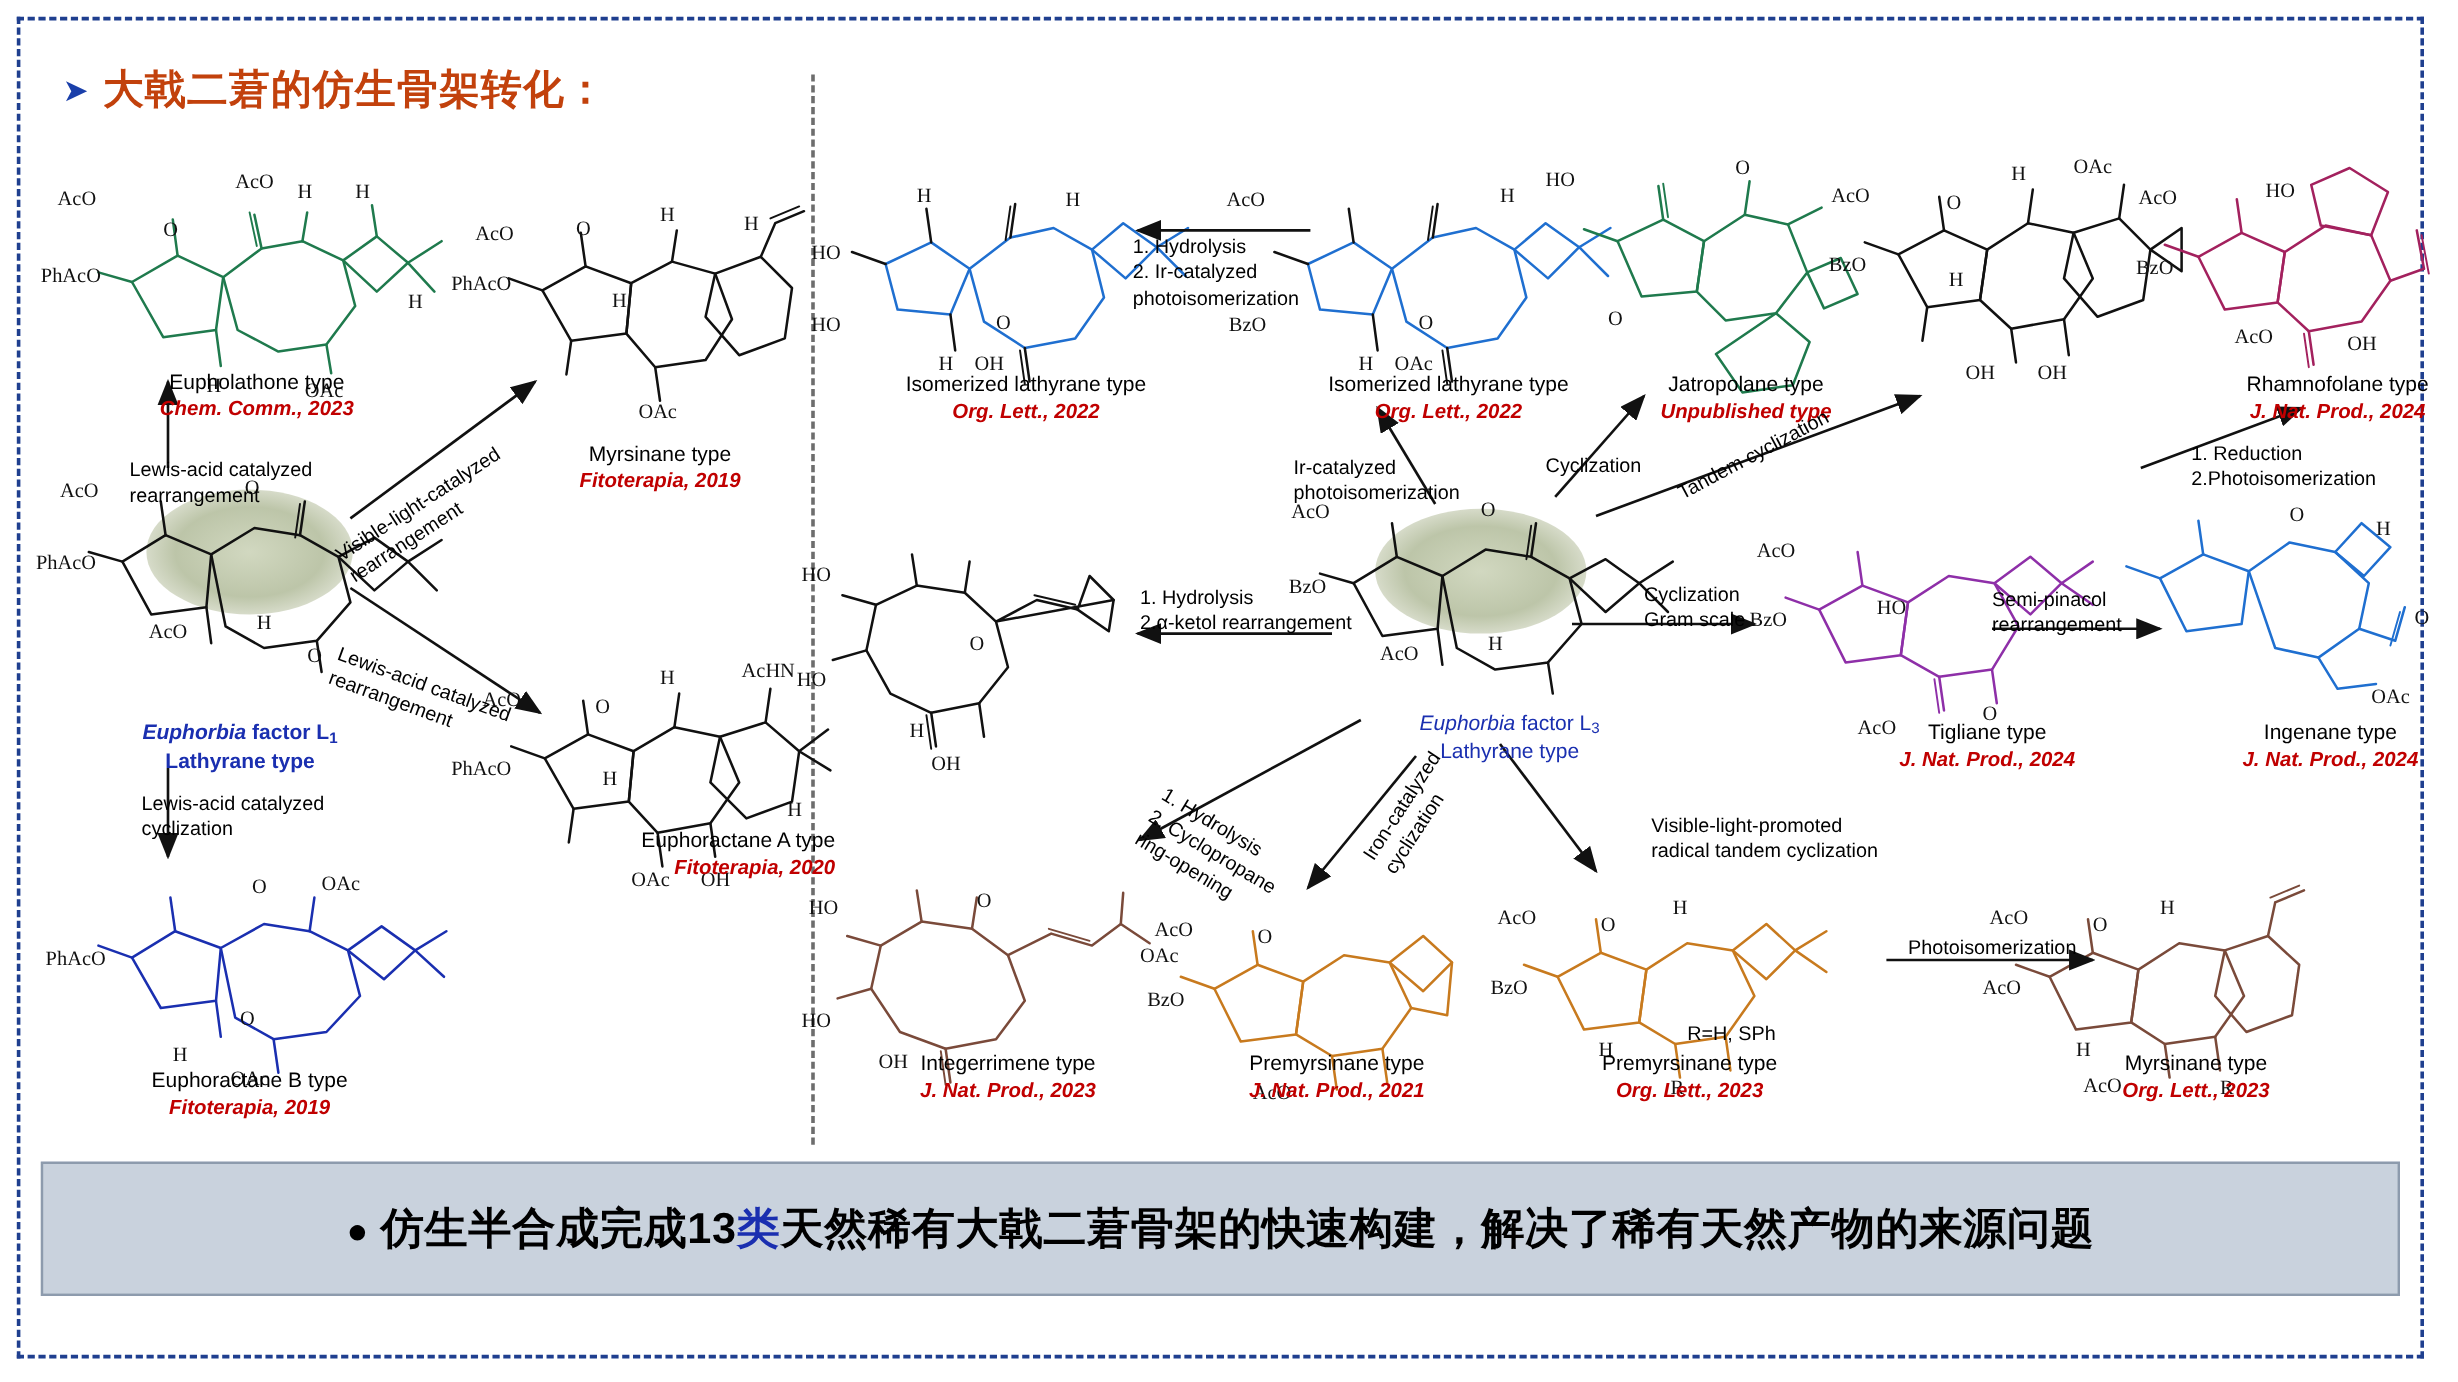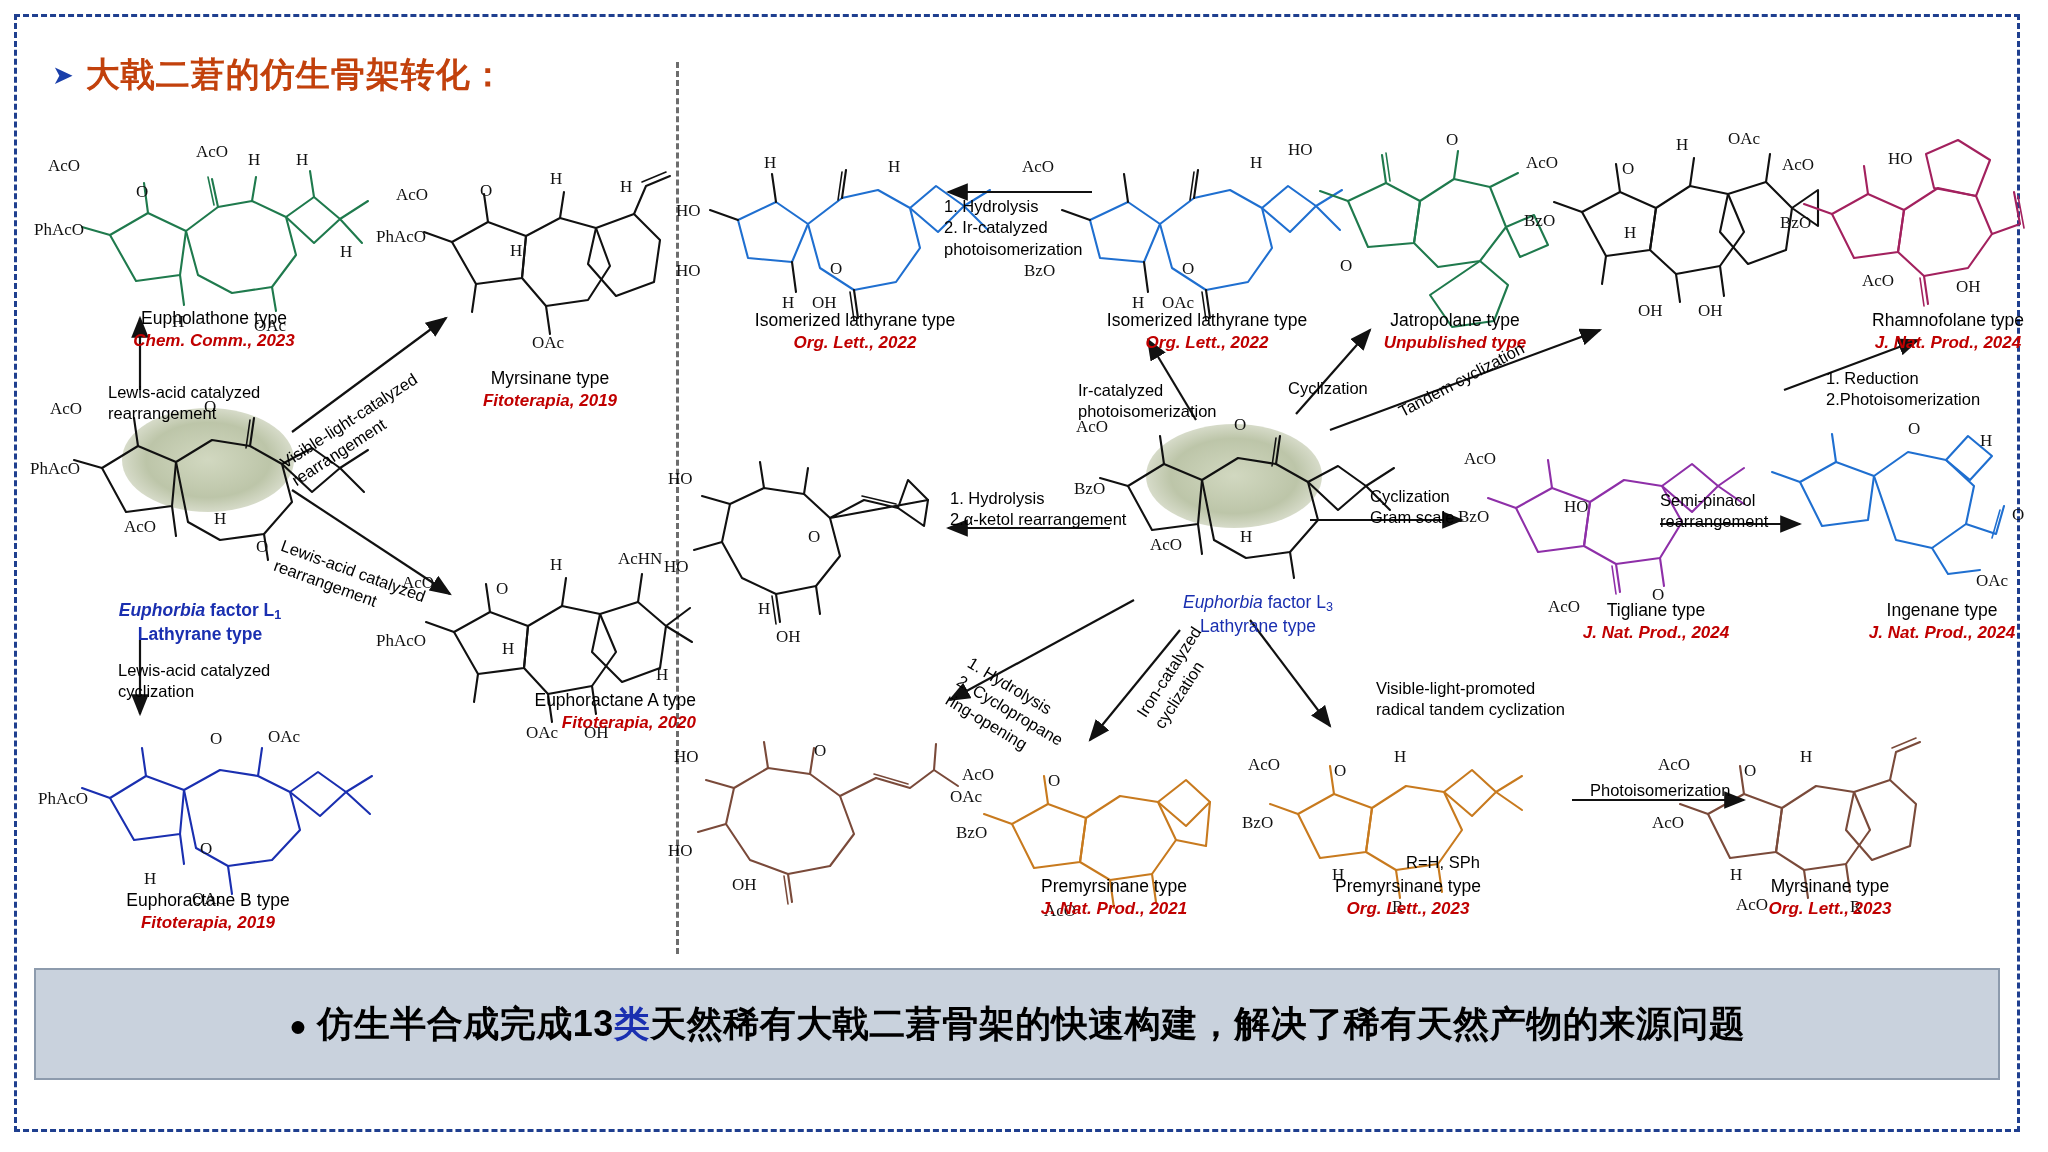--- a/index.html
+++ b/index.html
@@ -597,20 +597,24 @@
   <div class="cap" style="left:1526px; top:600px; width:260px;">
     <span class="name">Tigliane type</span>
     <span class="jrnl">J. Nat. Prod., 2024</span>
   </div>
 
   <div class="cap" style="left:1812px; top:600px; width:260px;">
     <span class="name">Ingenane type</span>
     <span class="jrnl">J. Nat. Prod., 2024</span>
   </div>
 
+  <div class="cap" style="left:690px; top:876px; width:300px;">
+    <span class="name">Integerrimene type</span>
+    <span class="jrnl">J. Nat. Prod., 2023</span>
+  </div>
 
   <div class="cap" style="left:974px; top:876px; width:280px;">
     <span class="name">Premyrsinane type</span>
     <span class="jrnl">J. Nat. Prod., 2021</span>
   </div>
 
   <div class="cap" style="left:1268px; top:876px; width:280px;">
     <span class="name">Premyrsinane type</span>
     <span class="jrnl">Org. Lett., 2023</span>
   </div>

